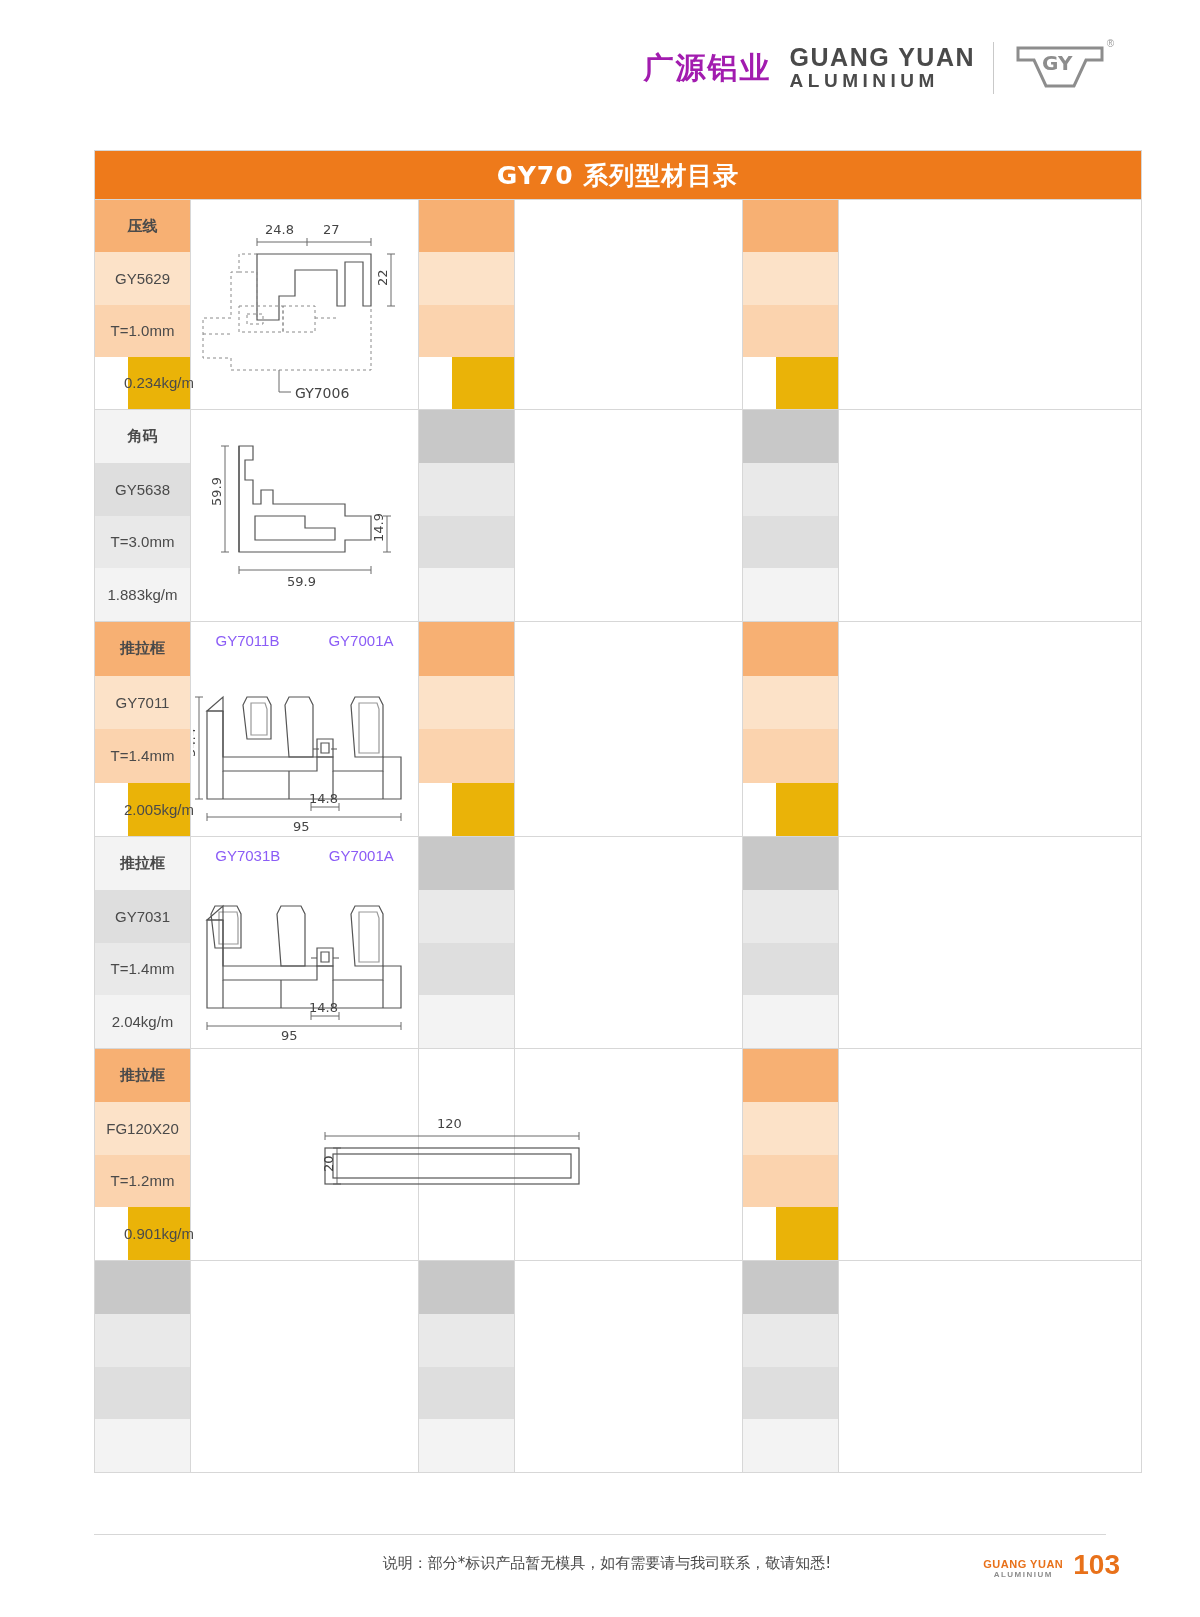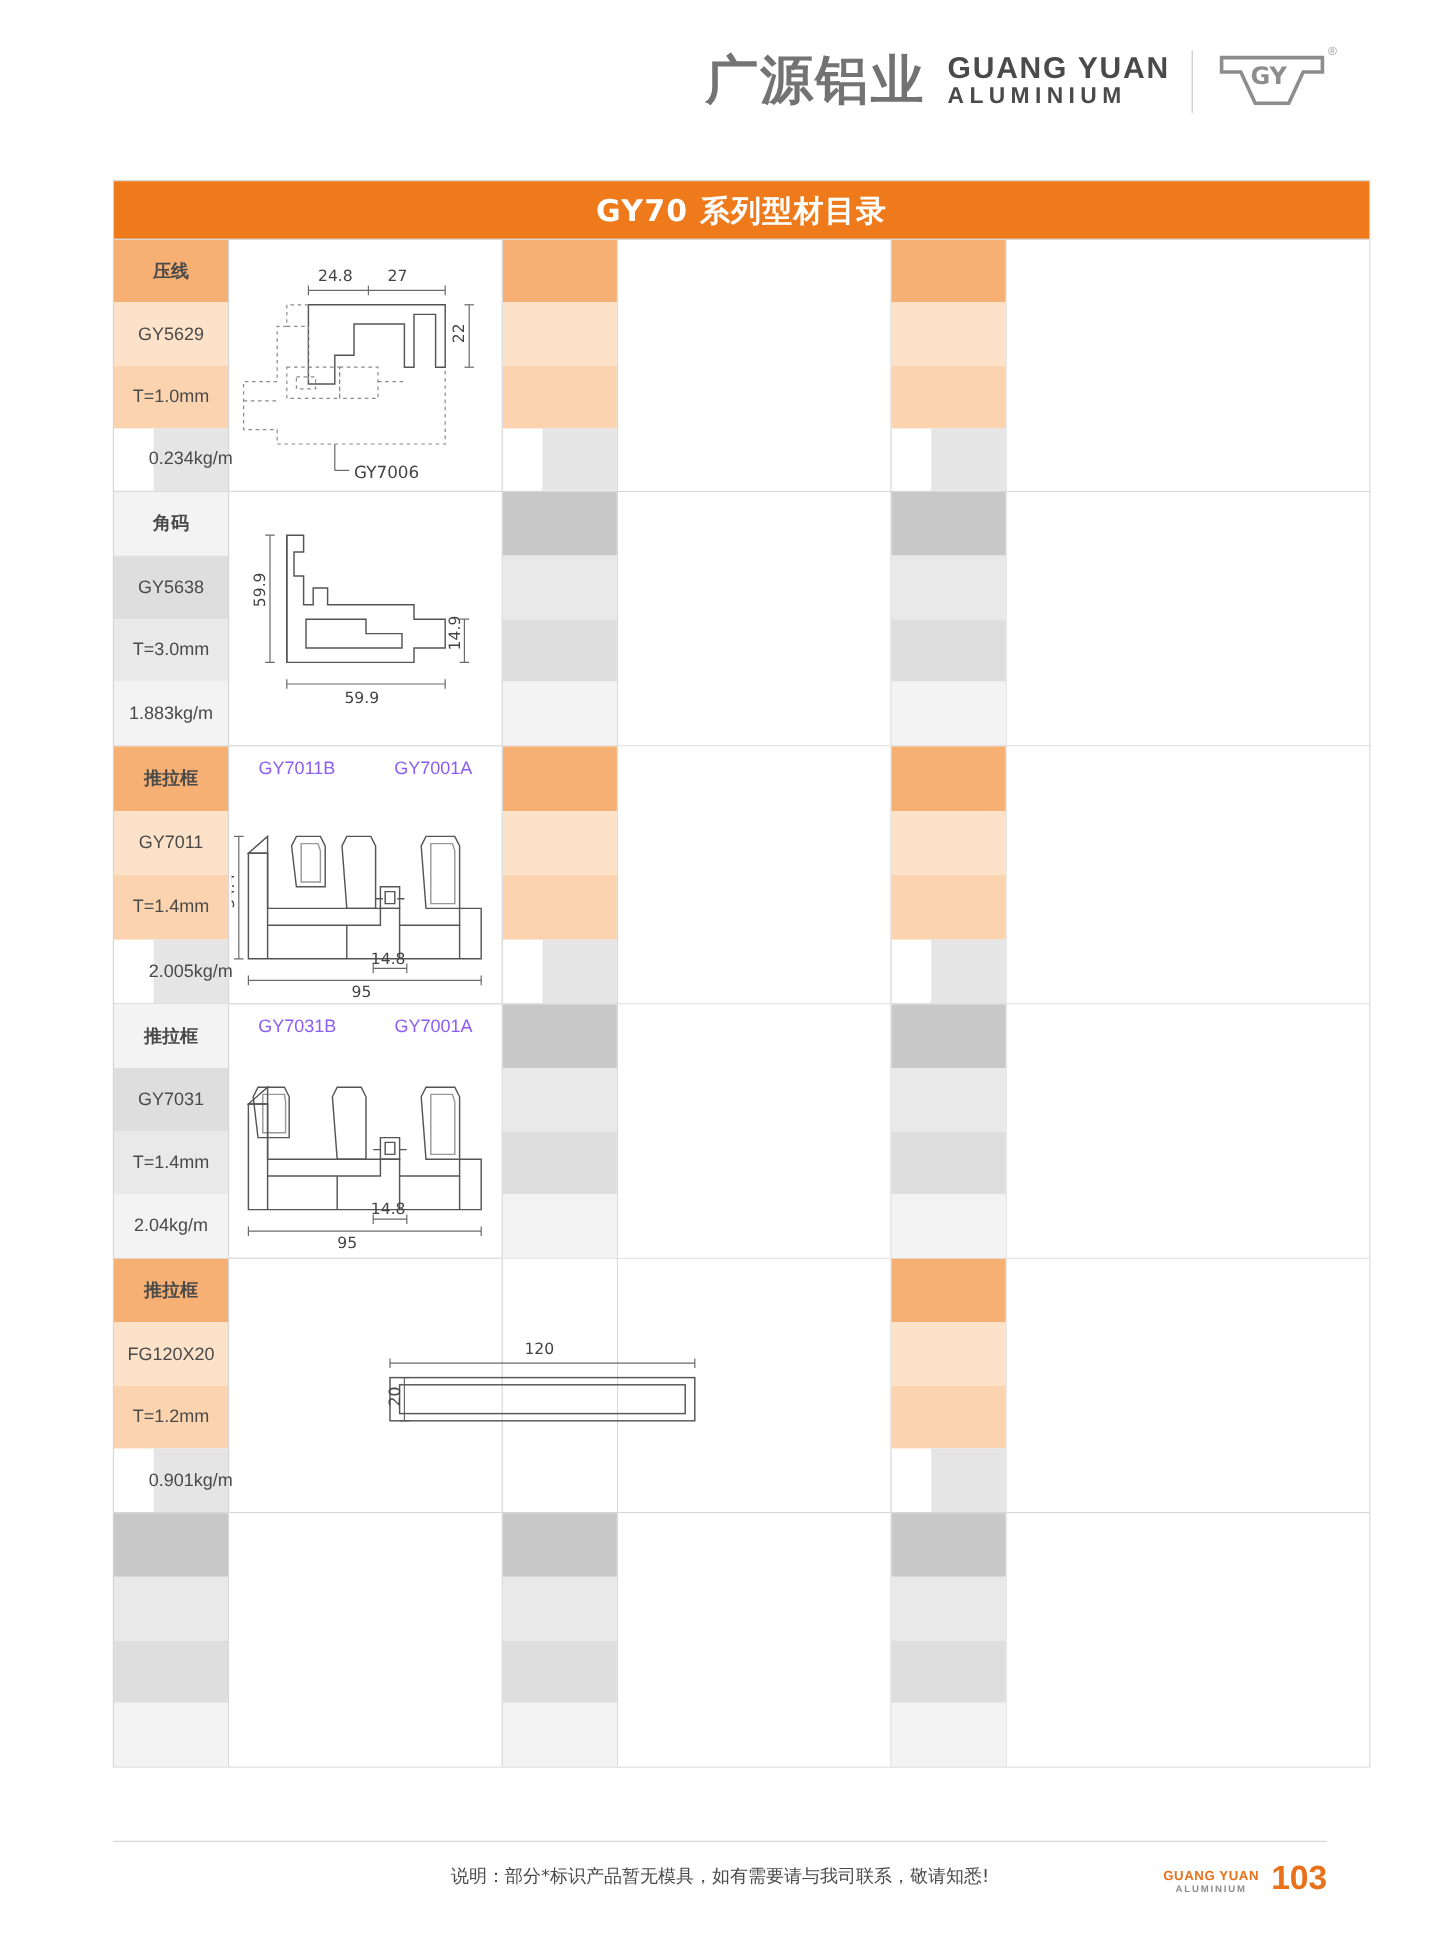--- a/index.html
+++ b/index.html
@@ -14,23 +14,23 @@
   
   .header{
     position:absolute;
     top:40px; right:92px;
     display:flex;
     align-items:center;
     gap:14px;
   }
   .logo-cn{
     font-family:"DejaVu Sans", sans-serif;
-    font-size:44px;
+    font-size:30px;
     font-weight:bold;
-    color:#737373;
+    color:#a21caf;
     letter-spacing:2px;
     line-height:1;
   }
   .logo-en{
     display:flex;
     flex-direction:column;
     justify-content:center;
     line-height:1.08;
     margin-left:4px;
   }
@@ -122,21 +122,21 @@
     font-size:15px;
     box-sizing:border-box;
   }
   .col-label .cell{font-size:15px;color:#4a4a4a;}
   .col-label .cell.head{font-weight:bold;}
 
   
   .o1{background:#F7B073;}   
   .o2{background:#FBD3AE;}   
   .o3{background:#FCE2C8;}   
-  .o4{background:#e5e5e5;margin-left:33px;}   
+  .o4{background:#eab308;margin-left:33px;}   
   .g1{background:#C8C8C8;}
   .g2{background:#DEDEDE;}
   .g3{background:#E9E9E9;}
   .g4{background:#F3F3F3;}
   .wt{background:#ffffff;}
   .txt-o{color:#E8711A;}
 
   .draw-wrap{
     position:absolute;inset:0;
     display:flex;align-items:center;justify-content:center;
@@ -145,21 +145,21 @@
   .part-labels{
     position:absolute;top:10px;left:0;right:0;
     display:flex;justify-content:space-around;
     font-size:15px;color:#8b5cf6;
     pointer-events:none;
   }
 
   
   .footer{
     position:absolute;
-    left:94px;right:94px;
+    left:94px;right:80px;
     bottom:44px;
     display:flex;
     align-items:flex-end;
     justify-content:center;
     border-top:0px;
   }
   .footer-note{
     font-size:15px;color:#4a4a4a;
     font-family:"DejaVu Sans", sans-serif;
   }

